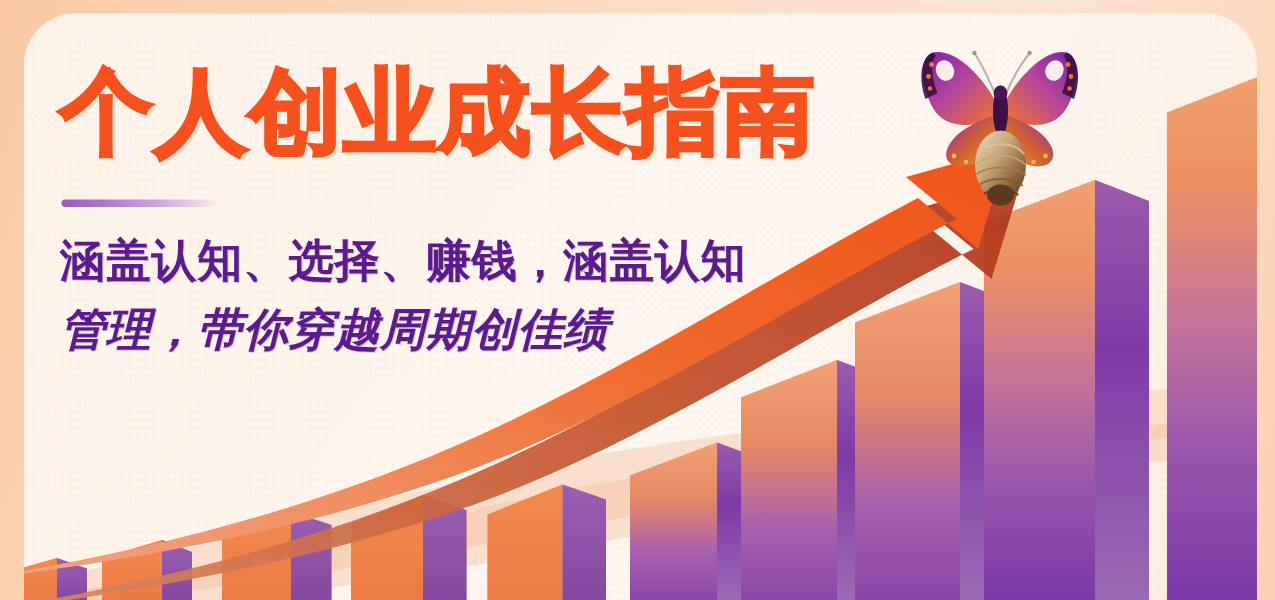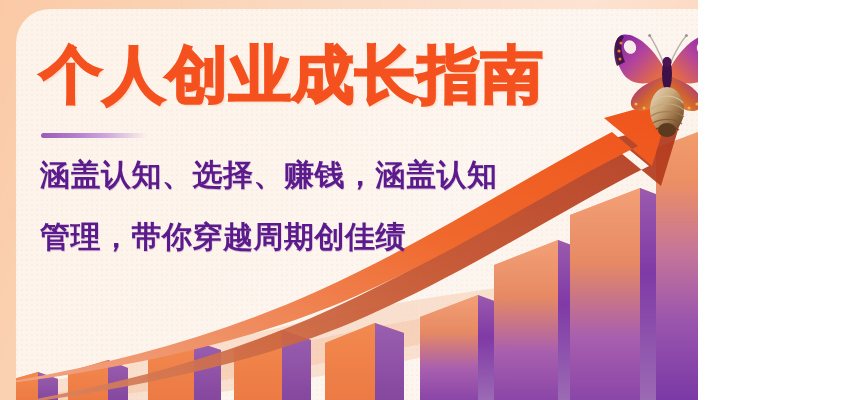--- a/index.html
+++ b/index.html
@@ -2,21 +2,21 @@
 <html><head>
 <meta charset="utf-8">
 <style>
   html, body {
     margin: 0;
     padding: 0;
     background: #ffffff;
   }
   #banner {
     position: relative;
-    width: 698px;
+    width: 850px;
     height: 400px;
     overflow: hidden;
     font-family: "Liberation Sans", "DejaVu Sans", sans-serif;
   }
 
   
   .bg-frame {
     position: absolute;
     inset: 0;
     background: linear-gradient(110deg, #fbc9a6 0%, #fad2b2 18%, #fbdcc6 42%, #fde3d2 70%, #fbd0b2 100%);
@@ -89,21 +89,21 @@
     font-size: 30px;
     font-weight: 700;
     line-height: 1;
     color: #5c1b8c;
     letter-spacing: 0.5px;
     white-space: nowrap;
     font-family: "DejaVu Sans", "Liberation Sans", sans-serif;
     text-shadow: 0.6px 0.6px 0 rgba(110,50,150,.25);
   }
   .subline.l1 { top: 160px; }
-  .subline.l2 { top: 222px; }
+  .subline.l2 { top: 206px; font-style: italic; }
 
   
   .butterfly { position:absolute; left:612px; top:24px; width:108px; height:115px; }
   .butterfly svg { display:block; }
 </style>
 </head>
 <body>
 
 <div id="banner">
 

